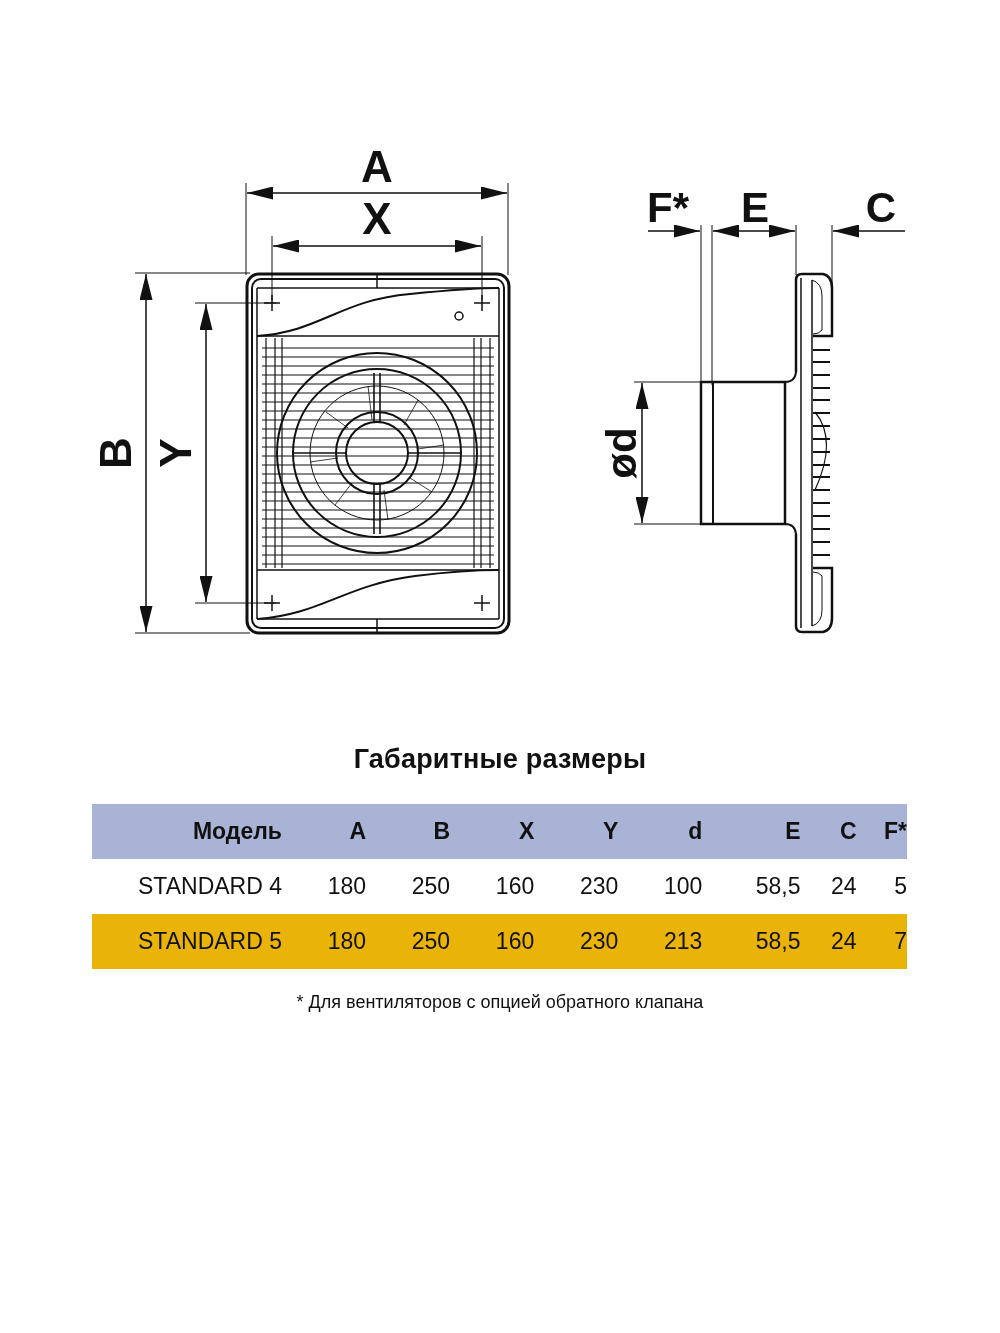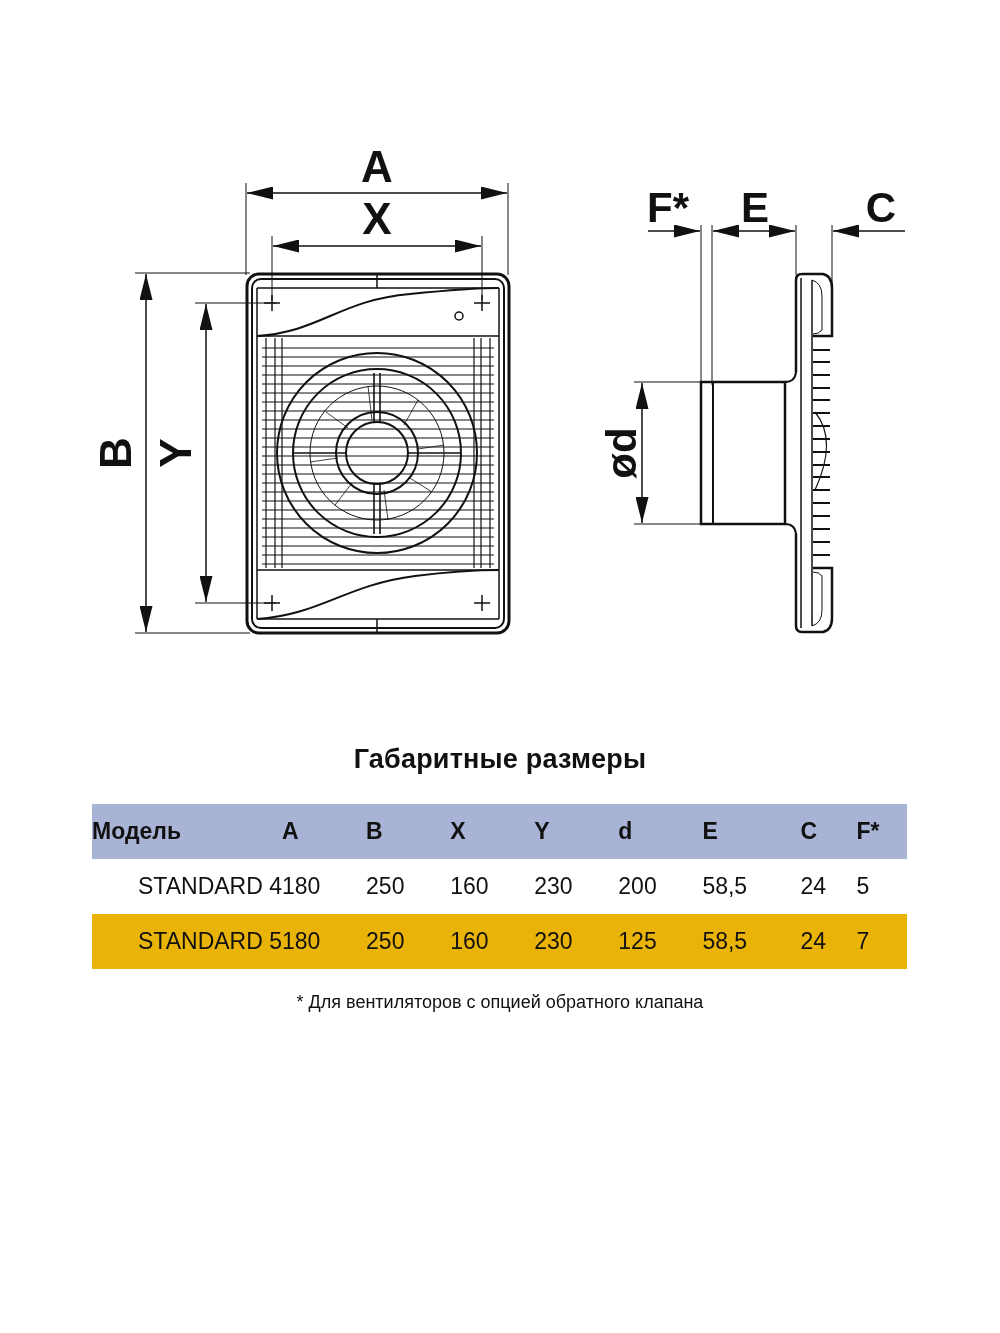--- a/index.html
+++ b/index.html
@@ -4,21 +4,21 @@
 <style>
   html, body { margin: 0; padding: 0; background: #ffffff; }
   body { width: 1000px; height: 1333px; position: relative; overflow: hidden;
          font-family: "Liberation Sans", sans-serif; color: #111; }
   .drawing { position: absolute; left: 0; top: 0; width: 1000px; height: 700px; }
   .dim-label { font-family: "Liberation Sans", sans-serif; font-weight: 700; fill: #111; }
   .title { position: absolute; left: 0; width: 1000px; top: 744px; text-align: center;
            font-size: 27px; font-weight: 700; letter-spacing: 0.2px; }
   table.dims { position: absolute; left: 92px; top: 804px; width: 815px; border-collapse: collapse;
                font-size: 23px; }
-  table.dims th, table.dims td { height: 55px; padding: 0; text-align: left; }
+  table.dims th, table.dims td { height: 55px; padding: 0; text-align: right; }
   table.dims thead tr { background: #a9b3d6; }
   table.dims thead th { font-weight: 700; }
   table.dims tbody tr.alt { background: #eab308; }
   table.dims td.model { text-align: right; padding-left: 14px; width: 176px; }
   table.dims th.model { width: 190px; }
   .footnote { position: absolute; left: 0; width: 1000px; top: 992px; text-align: center;
               font-size: 18px; }
 </style>
 </head>
 <body>
@@ -219,32 +219,32 @@
       <th>F*</th>
     </tr>
   </thead>
   <tbody>
     <tr>
       <td class="model">STANDARD 4</td>
       <td>180</td>
       <td>250</td>
       <td>160</td>
       <td>230</td>
-      <td>200</td>
+      <td>100</td>
       <td>58,5</td>
       <td>24</td>
       <td>5</td>
     </tr>
     <tr class="alt">
       <td class="model">STANDARD 5</td>
       <td>180</td>
       <td>250</td>
       <td>160</td>
       <td>230</td>
-      <td>125</td>
+      <td>213</td>
       <td>58,5</td>
       <td>24</td>
       <td>7</td>
     </tr>
   </tbody>
 </table>
 
 <div class="footnote">* Для вентиляторов с опцией обратного клапана</div>
 
 </body></html>

